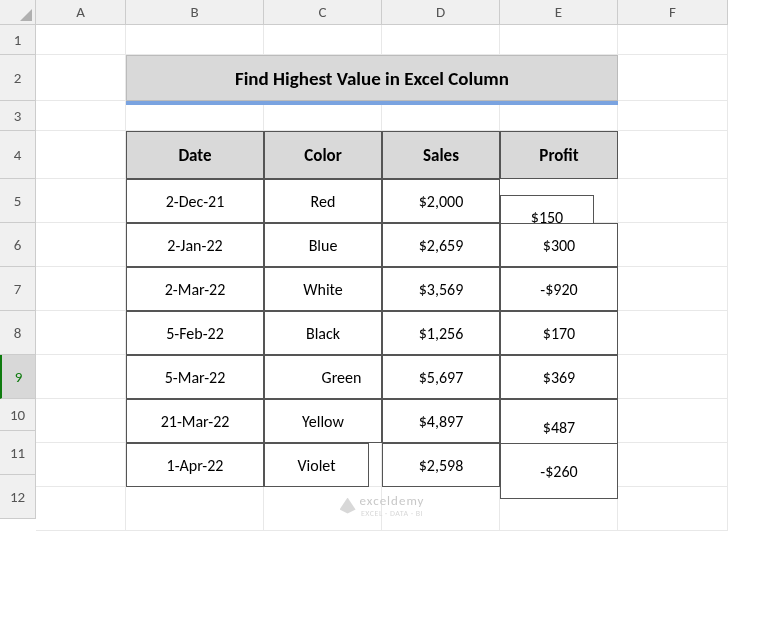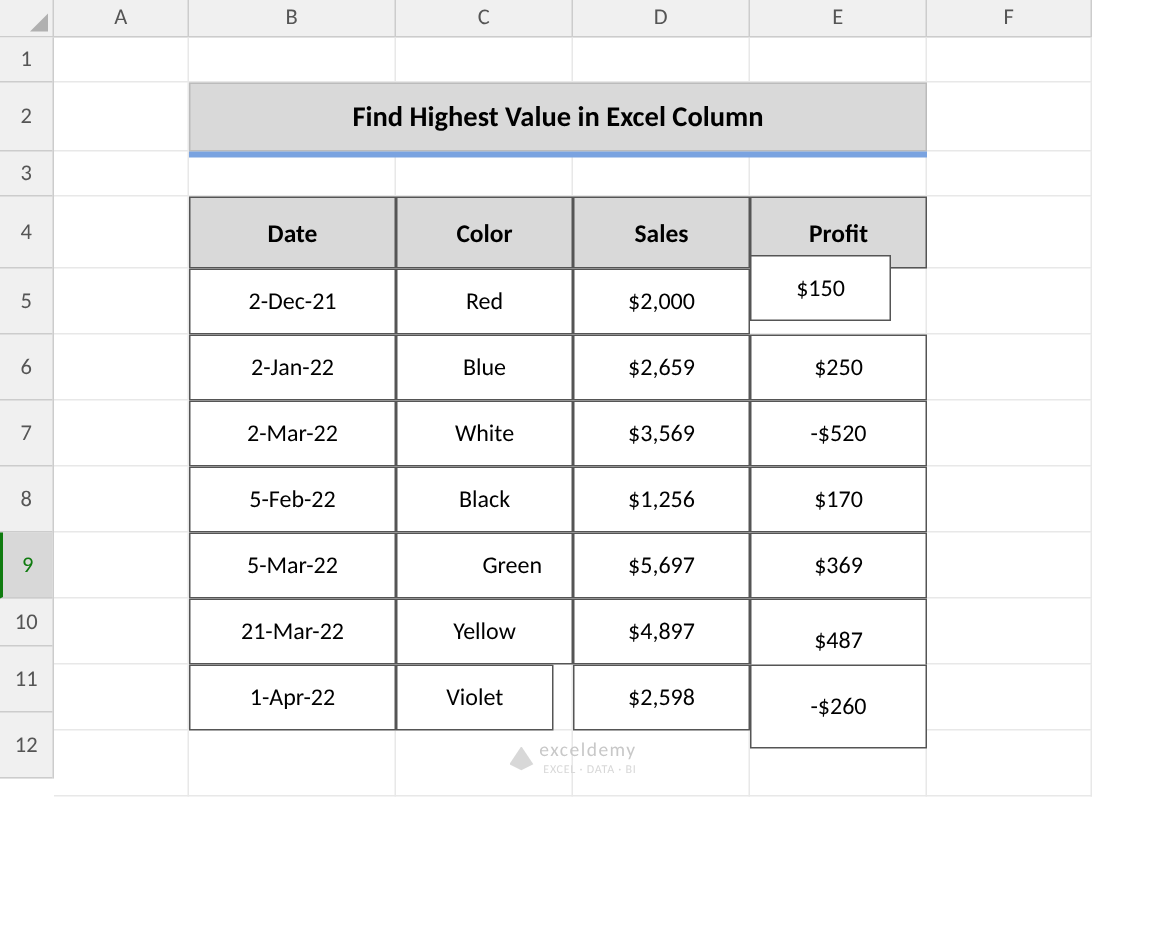--- a/index.html
+++ b/index.html
@@ -234,45 +234,45 @@
     <div class="gcell" style="left: 582px; top: 462px; width: 110px; height: 44px;"></div>
     <div class="title" style="left: 90px; top: 30px; width: 492px; height: 46px;">Find Highest Value in Excel Column</div>
     <div class="title-underline" style="left: 90px; top: 76px; width: 492px;"></div>
     <div class="th" style="left: 90px; top: 106px; width: 138px; height: 48px;">Date</div>
     <div class="th" style="left: 228px; top: 106px; width: 118px; height: 48px;">Color</div>
     <div class="th" style="left: 346px; top: 106px; width: 118px; height: 48px;">Sales</div>
     <div class="th" style="left: 464px; top: 106px; width: 118px; height: 48px;">Profit</div>
     <div class="td" style="left: 90px; top: 154px; width: 138px; height: 44px;">2-Dec-21</div>
     <div class="td" style="left: 228px; top: 154px; width: 118px; height: 44px;">Red</div>
     <div class="td" style="left: 346px; top: 154px; width: 118px; height: 44px;">$2,000</div>
-    <div class="td" style="left: 464px; top: 145px; width: 94px; height: 44px;">$150</div>
+    <div class="td" style="left: 464px; top: 170px; width: 94px; height: 44px;">$150</div>
     <div class="td" style="left: 90px; top: 198px; width: 138px; height: 44px;">2-Jan-22</div>
     <div class="td" style="left: 228px; top: 198px; width: 118px; height: 44px;">Blue</div>
     <div class="td" style="left: 346px; top: 198px; width: 118px; height: 44px;">$2,659</div>
-    <div class="td" style="left: 464px; top: 198px; width: 118px; height: 44px;">$250</div>
+    <div class="td" style="left: 464px; top: 198px; width: 118px; height: 44px;">$300</div>
     <div class="td" style="left: 90px; top: 242px; width: 138px; height: 44px;">2-Mar-22</div>
     <div class="td" style="left: 228px; top: 242px; width: 118px; height: 44px;">White</div>
     <div class="td" style="left: 346px; top: 242px; width: 118px; height: 44px;">$3,569</div>
-    <div class="td" style="left: 464px; top: 242px; width: 118px; height: 44px;">-$520</div>
+    <div class="td" style="left: 464px; top: 242px; width: 118px; height: 44px;">-$920</div>
     <div class="td" style="left: 90px; top: 286px; width: 138px; height: 44px;">5-Feb-22</div>
     <div class="td" style="left: 228px; top: 286px; width: 118px; height: 44px;">Black</div>
     <div class="td" style="left: 346px; top: 286px; width: 118px; height: 44px;">$1,256</div>
     <div class="td" style="left: 464px; top: 286px; width: 118px; height: 44px;">$170</div>
     <div class="td" style="left: 90px; top: 330px; width: 138px; height: 44px;">5-Mar-22</div>
     <div class="td" style="left: 228px; top: 330px; width: 118px; height: 44px; padding-left: 37px;">Green</div>
     <div class="td" style="left: 346px; top: 330px; width: 118px; height: 44px;">$5,697</div>
     <div class="td" style="left: 464px; top: 330px; width: 118px; height: 44px;">$369</div>
     <div class="td" style="left: 90px; top: 374px; width: 138px; height: 44px;">21-Mar-22</div>
     <div class="td" style="left: 228px; top: 374px; width: 118px; height: 44px;">Yellow</div>
     <div class="td" style="left: 346px; top: 374px; width: 118px; height: 44px;">$4,897</div>
     <div class="td" style="left: 464px; top: 374px; width: 118px; height: 56px;">$487</div>
     <div class="td" style="left: 90px; top: 418px; width: 138px; height: 44px;">1-Apr-22</div>
     <div class="td" style="left: 228px; top: 418px; width: 105px; height: 44px;">Violet</div>
     <div class="td" style="left: 346px; top: 418px; width: 118px; height: 44px;">$2,598</div>
     <div class="td" style="left: 464px; top: 418px; width: 118px; height: 56px;">-$260</div>
     <div class="watermark" style="top: 468px; width: 692px;">
       <span class="logo"></span>
-      <span style="display: flex; flex-direction: column; align-items: flex-end;">
+      <span style="display: flex; flex-direction: column; align-items: center;">
         <span>exceldemy</span>
         <span class="sub">EXCEL · DATA · BI</span>
       </span>
     </div>
   </div>
 
 </body></html>

